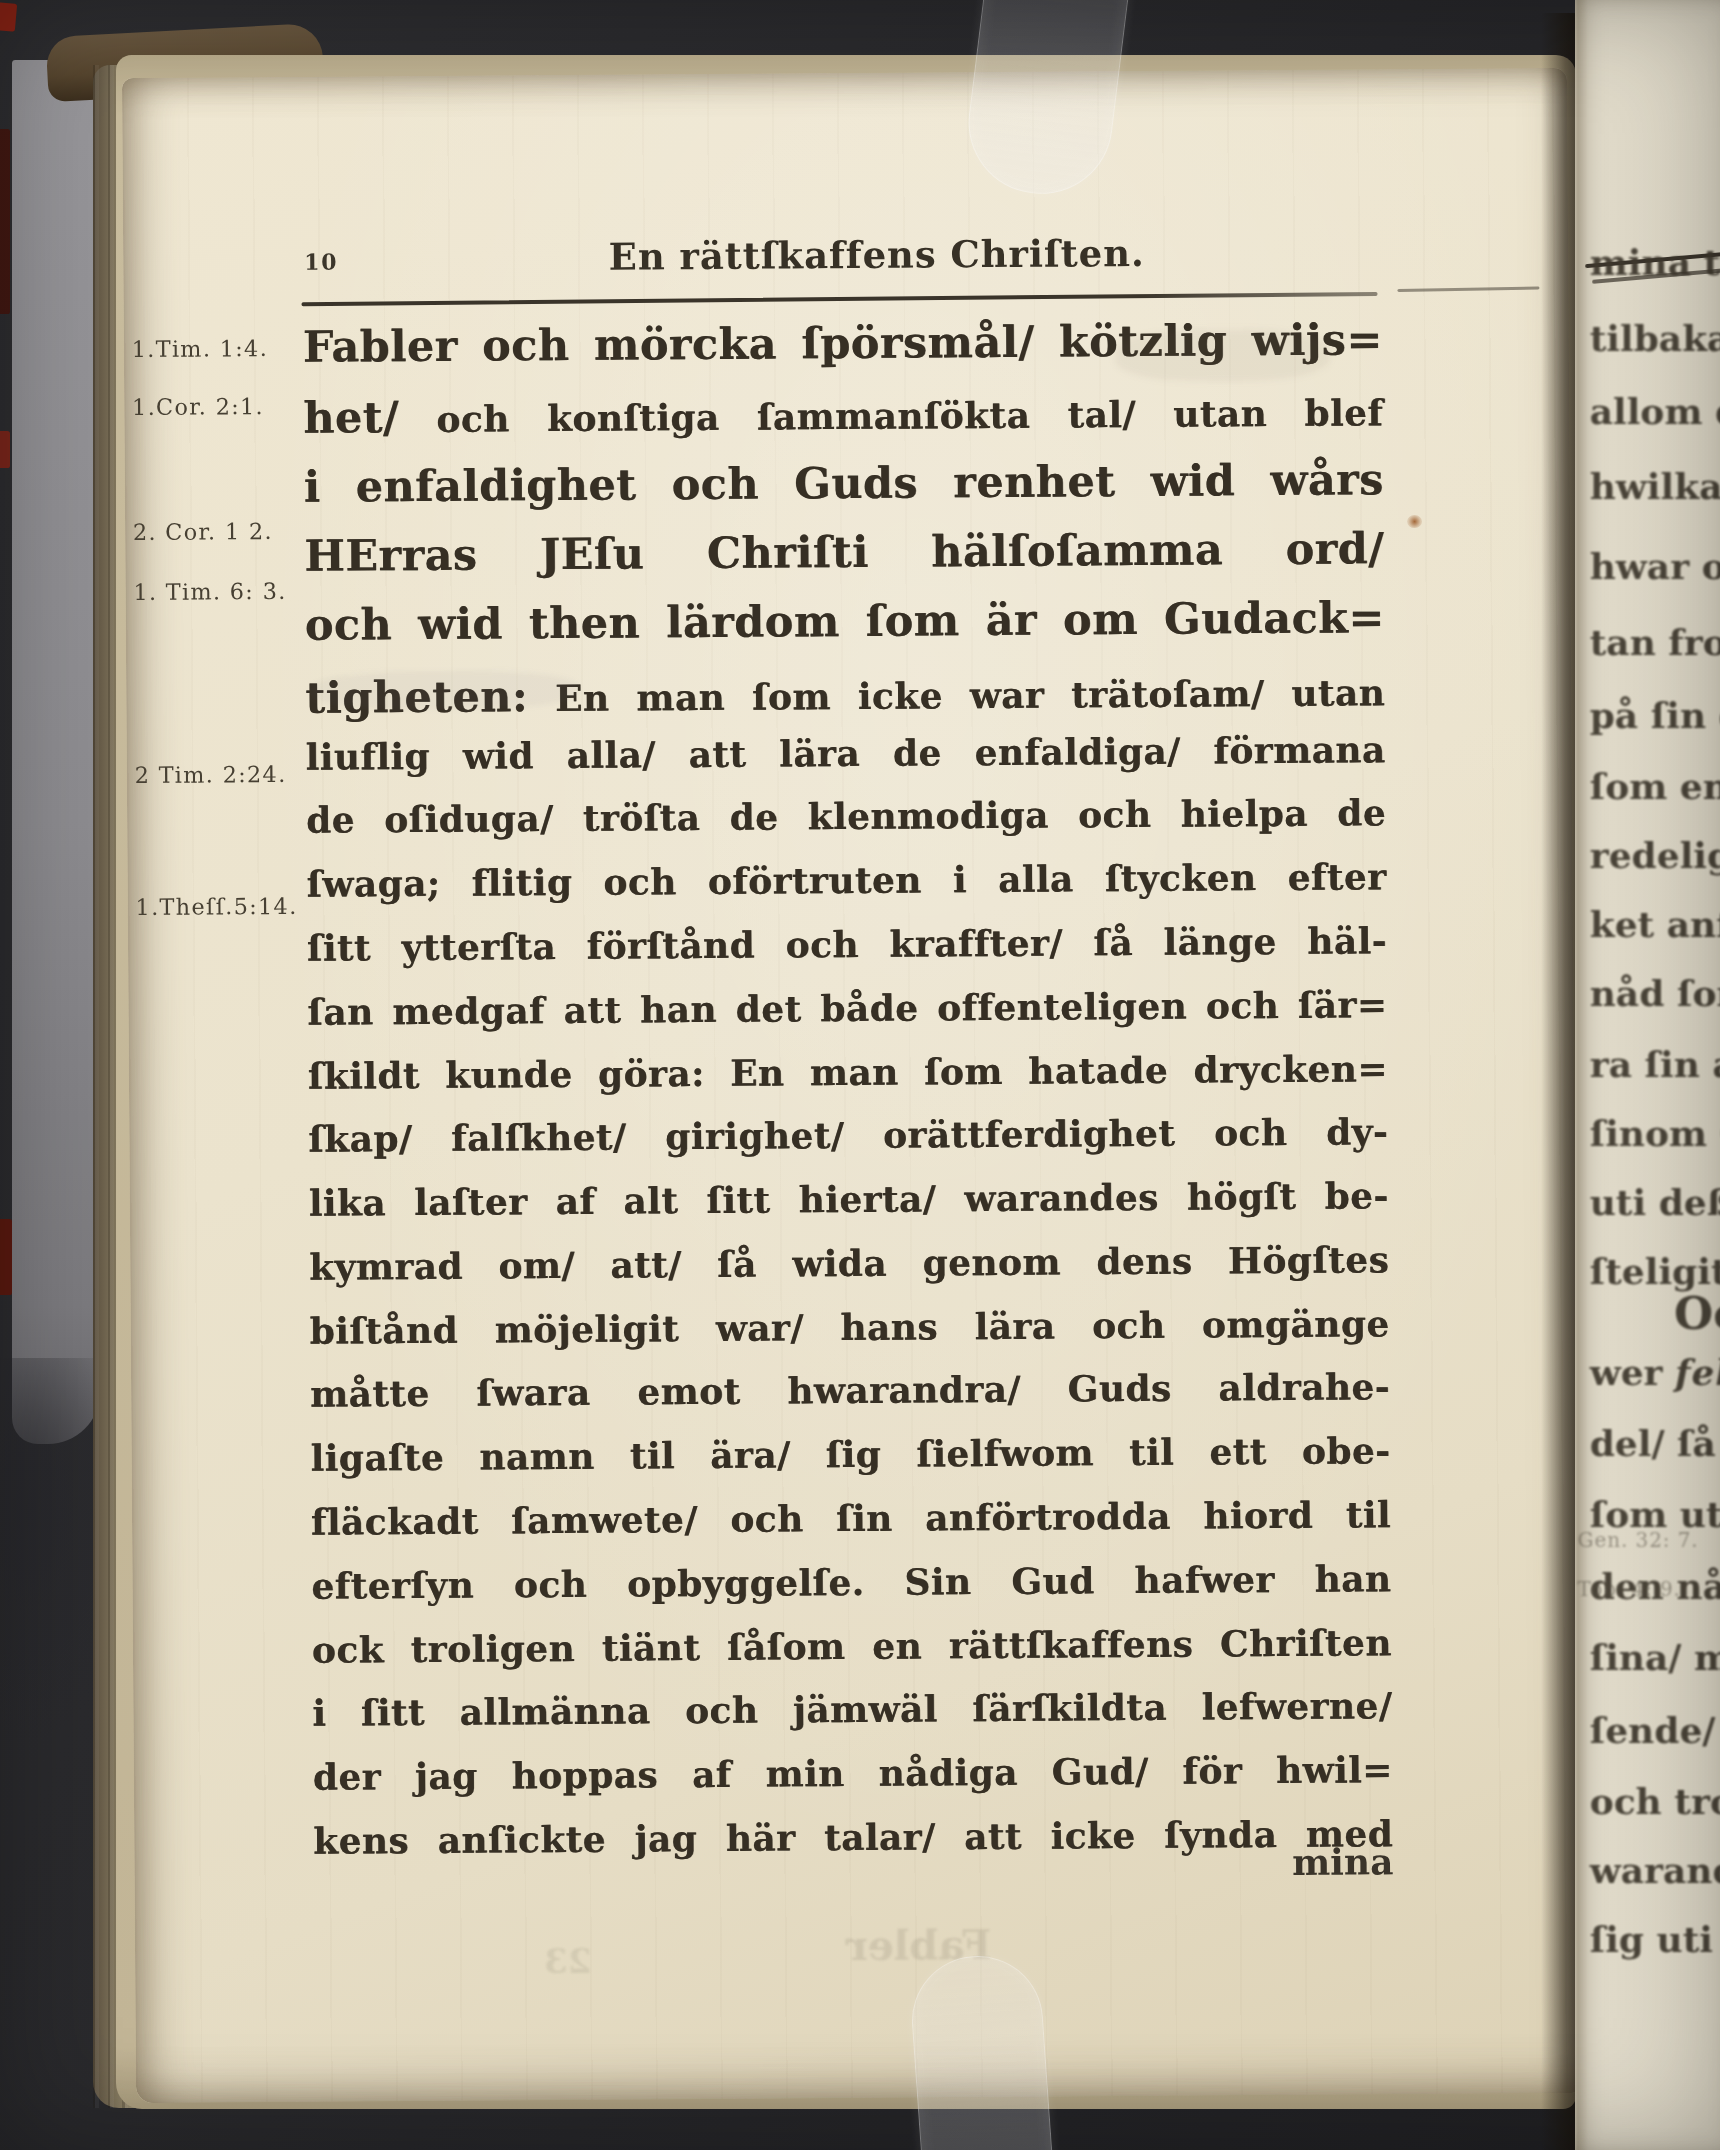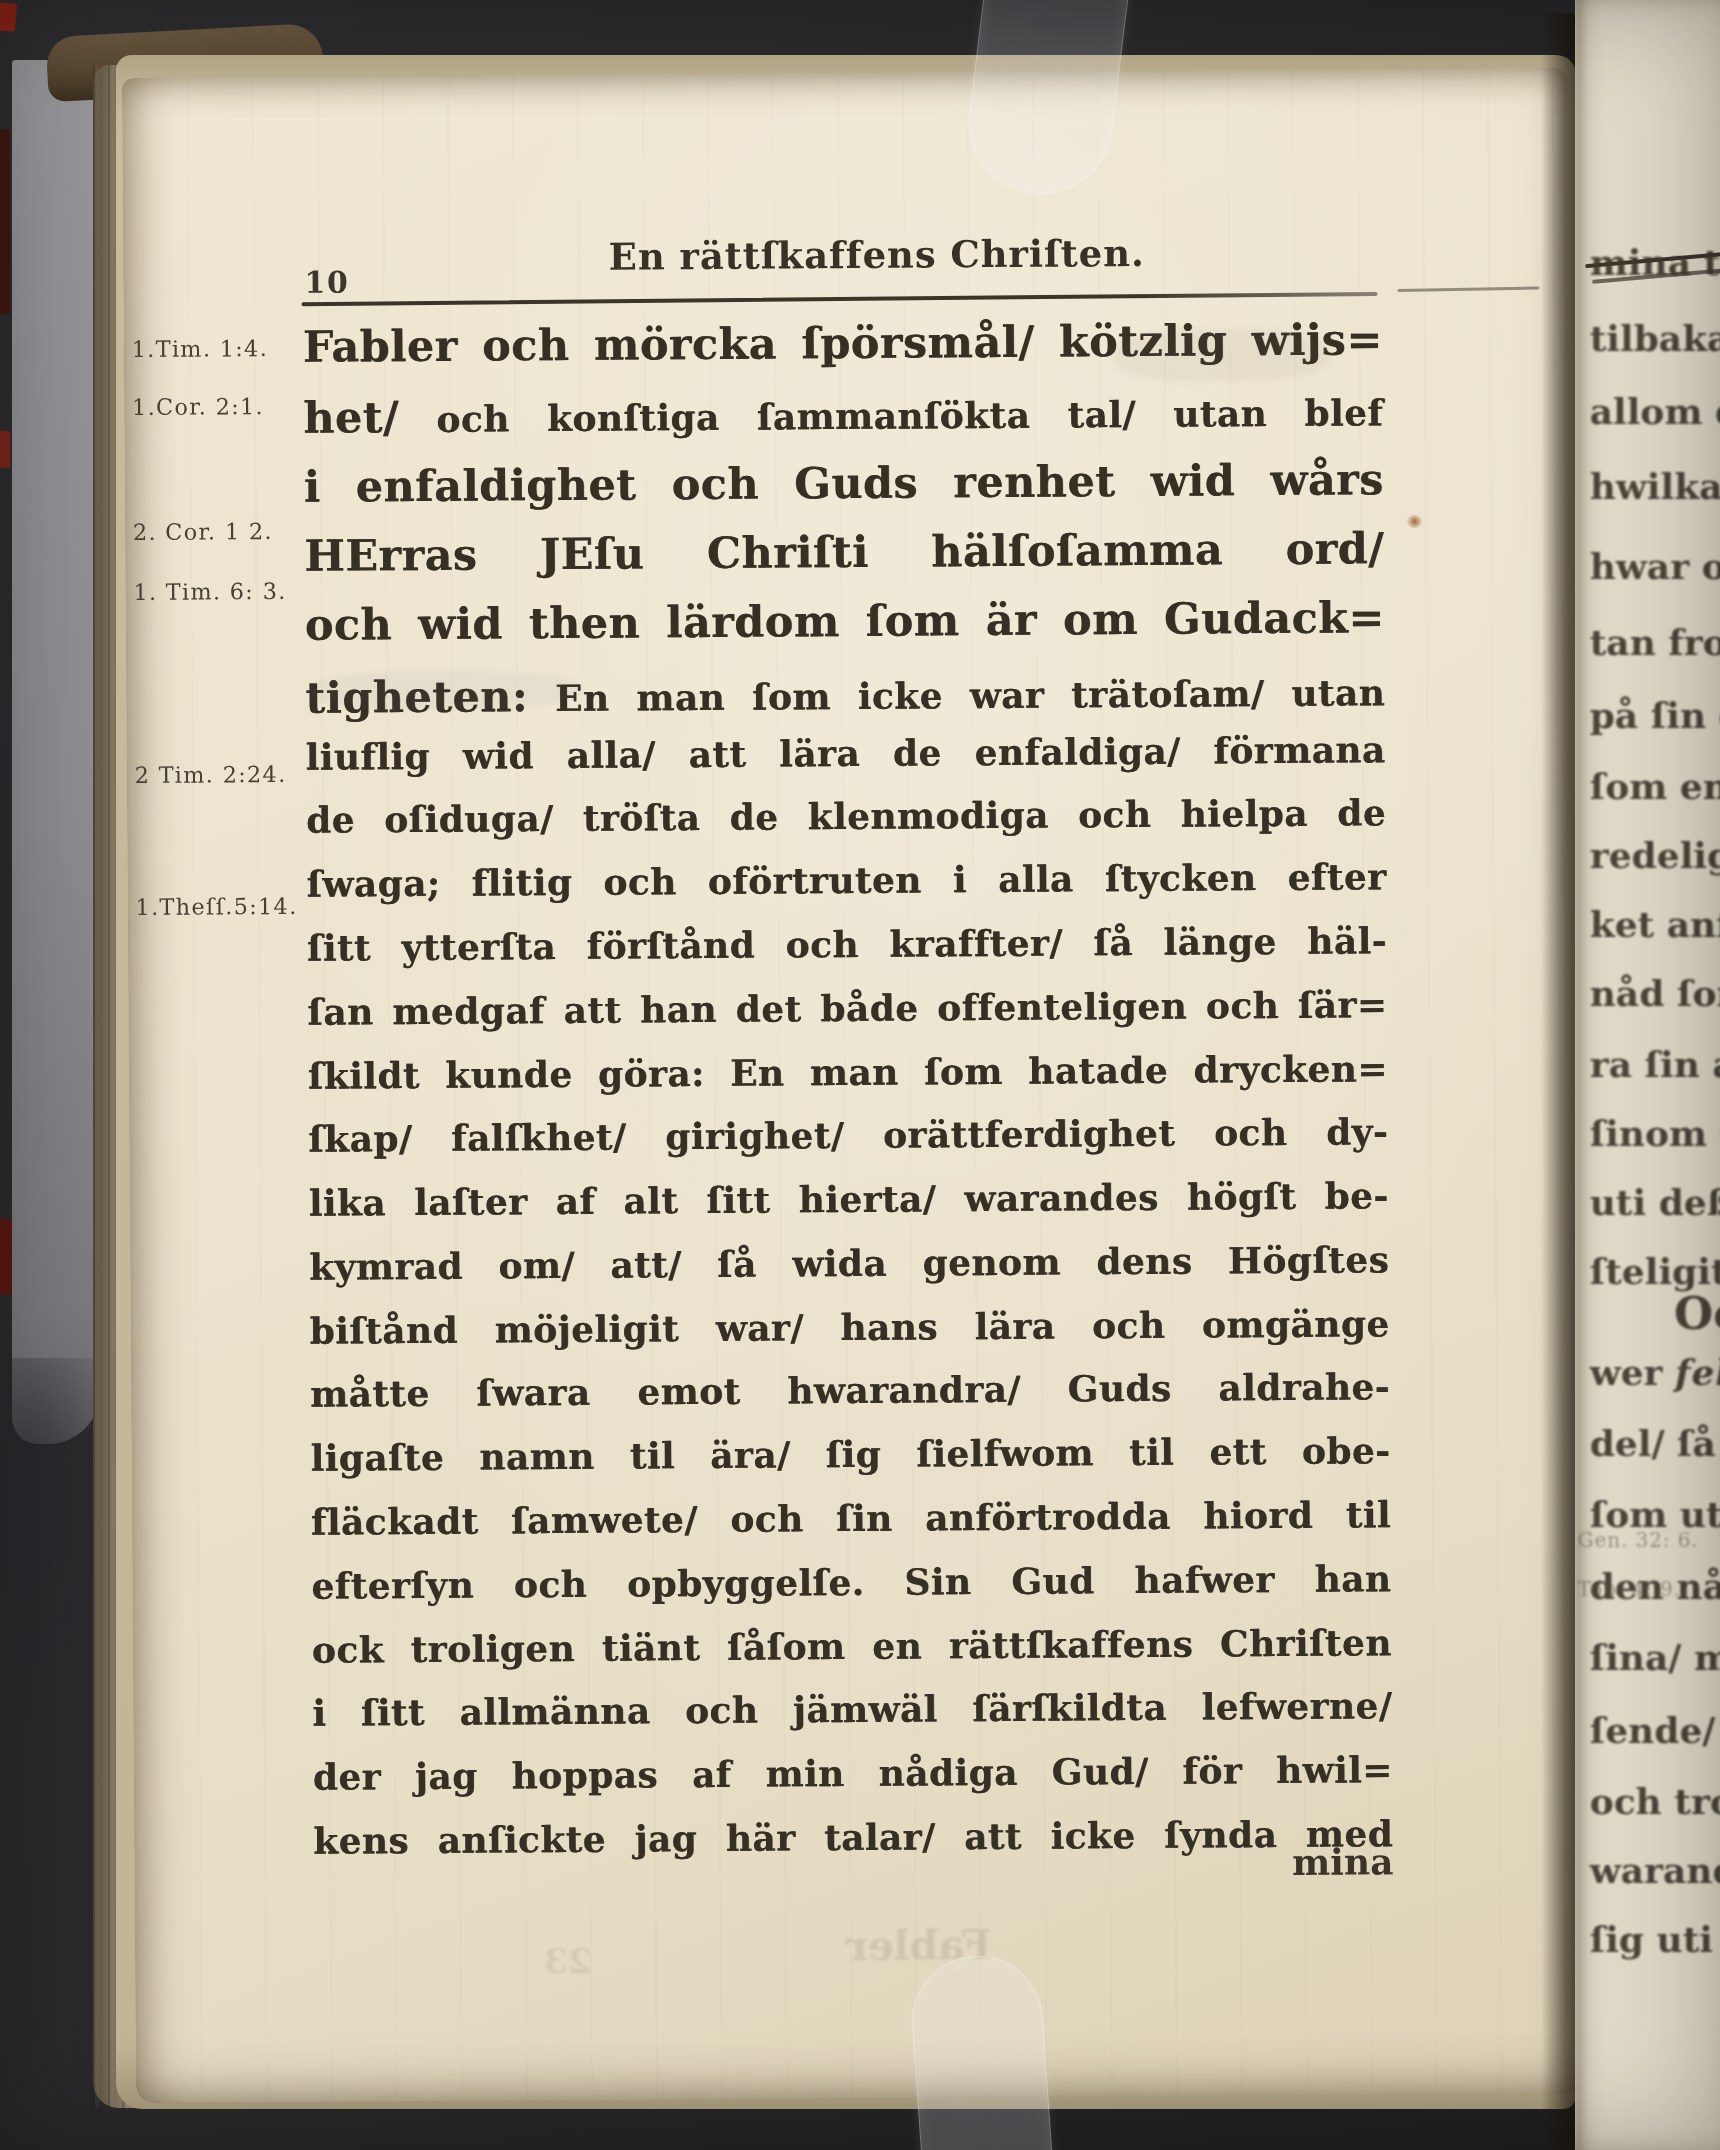--- a/index.html
+++ b/index.html
@@ -32,22 +32,22 @@
     background:
       radial-gradient(ellipse at 55% 30%, rgba(255,255,255,.20), rgba(255,255,255,0) 60%),
       repeating-linear-gradient(90deg, rgba(120,100,70,.035) 0 1.7px, rgba(120,100,70,0) 1.7px 65px),
       linear-gradient(160deg,#efe7d2 0%,#ebe3cd 45%,#e6ddc5 75%,#ddd2b6 100%);
     border-radius:11.2px 13px 9.5px 17px;
     box-shadow: inset 30px 0 47px -21.5px rgba(95,78,52,.55),
                 inset 0 20px 34px -17px rgba(120,100,68,.45),
                 inset -24px 0 43px -24px rgba(100,84,58,.50),
                 inset 0 -30px 47px -26px rgba(110,94,66,.45);
     transform:rotate(-0.4deg);}
-  .page-number{position:absolute;left:181px;top:172px;font-size:30px;font-weight:bold;
-    color:#3c362b;letter-spacing:1.7px;margin-top:16px;}
+  .page-number{position:absolute;left:181px;top:172px;font-size:22px;font-weight:bold;
+    color:#3c362b;letter-spacing:1.7px;}
   .running-title{position:absolute;left:215px;top:160px;width:1077px;text-align:center;
     font-size:37px;font-weight:bold;color:#373126;letter-spacing:0.9px;}
   .header-rule{position:absolute;left:178px;top:224px;width:1076px;height:3.9px;
     background:linear-gradient(90deg,#3a342a 0%,#3a342a 78%,rgba(58,52,42,.55) 100%);
     border-radius:1.7px;transform:rotate(-0.15deg);}
   .header-rule-ext{position:absolute;left:1274px;top:219px;width:142px;height:3.4px;
     background:rgba(58,52,42,.5);border-radius:1.7px;transform:rotate(-0.6deg);}
   .margin-note{position:absolute;left:7.8px;font-size:22.4px;color:#474033;
     letter-spacing:1.3px;white-space:nowrap;}
   .line{position:absolute;left:179px;width:1080px;text-align:justify;text-align-last:justify;
@@ -174,21 +174,21 @@
     <div class="np-line" style="top:1351px;"><span>wer </span><span class="np-italic">felate</span></div>
     <div class="np-line" style="top:1422px;"><span>del/ ſå wå</span><span class="np-italic"></span></div>
     <div class="np-line" style="top:1493px;"><span>ſom uti m</span><span class="np-italic"></span></div>
     <div class="np-line" style="top:1565px;"><span>den nådig</span><span class="np-italic"></span></div>
     <div class="np-line" style="top:1636px;"><span>ſina/ me</span><span class="np-italic"></span></div>
     <div class="np-line" style="top:1709px;"><span>ſende/ och</span><span class="np-italic"></span></div>
     <div class="np-line" style="top:1780px;"><span>och trofaſ</span><span class="np-italic"></span></div>
     <div class="np-line" style="top:1849px;"><span>warande G</span><span class="np-italic"></span></div>
     <div class="np-line" style="top:1918px;"><span>ſig uti ett</span><span class="np-italic"></span></div>
 
-    <div class="np-margin" style="top:1528px;">Gen. 32: 6.</div>
+    <div class="np-margin" style="top:1528px;">Gen. 32: 7.</div>
     <div class="np-margin" style="top:1577px;">Tob. 4: 9.</div>
   </div>
 
   <div class="strip strip-top"></div>
   <div class="strip strip-bottom"></div>
 
   <div class="vignette"></div>
 </div>
 
 

